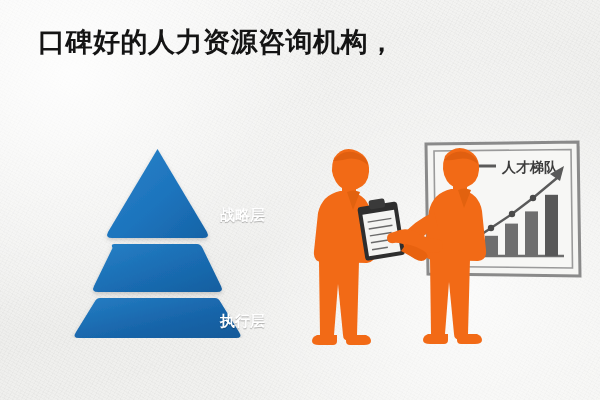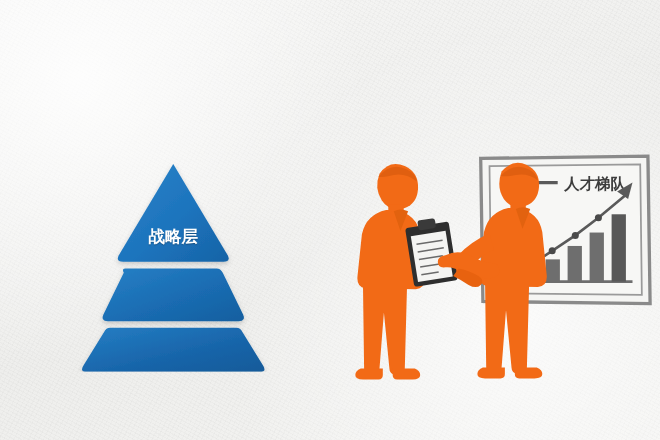--- a/index.html
+++ b/index.html
@@ -51,50 +51,51 @@
     position: absolute;
     left: 50px;
     top: 146px;
     width: 215px;
     height: 192px;
     z-index: 4;
   }
   .pyramid-label {
     position: absolute;
     width: 100%;
-    text-align: center;
+    text-align: right;
     font-family: "DejaVu Sans", "Liberation Sans", sans-serif;
     font-weight: bold;
     font-size: 15px;
     color: #ffffff;
     text-shadow: 0 1px 1px rgba(0,0,0,0.28);
     pointer-events: none;
   }
   #lbl-top    { top: 60px; }
   #lbl-mid    { top: 113px; }
   #lbl-bottom { top: 166px; }
 
   
   #scene {
     position: absolute;
-    left: 321px;
+    left: 310px;
     top: 128px;
     width: 280px;
     height: 240px;
     z-index: 3;
   }
 </style>
 </head>
 <body>
 
 <div id="canvas">
 
   <div id="paper-texture"></div>
 
   <div id="headline">
+    <div class="headline-line">口碑好的人力资源咨询机构，</div>
   </div>
 
   <div id="pyramid">
     <svg width="215" height="192" viewBox="0 0 215 192">
       <defs>
         <linearGradient id="gTop" x1="0" y1="0" x2="1" y2="1">
           <stop offset="0%" stop-color="#2a83c9"></stop>
           <stop offset="55%" stop-color="#1d74bd"></stop>
           <stop offset="100%" stop-color="#1663a6"></stop>
         </linearGradient>
@@ -132,20 +133,21 @@
                Q 46.5 152 44.5 156
                L 26 186
                Q 22 192 29 192
                L 186 192
                Q 193 192 189 186
                L 170.5 156
                Q 168.5 152 165 152 Z" fill="url(#gBot)" filter="url(#softShadow)"></path>
     </svg>
 
     <div class="pyramid-label" id="lbl-top">战略层</div>
+    <div class="pyramid-label" id="lbl-bottom">执行层</div>
   </div>
 
   <div id="scene">
     <svg width="280" height="240" viewBox="0 0 280 240">
 
       <g>
 
         <rect x="118" y="18" width="152" height="130" fill="#000000" opacity="0.07"></rect>
 
         <path d="M 116 16 L 268 14 L 270 148 L 118 146 Z" fill="#f5f5f3" stroke="#8a8a8a" stroke-width="3"></path>

